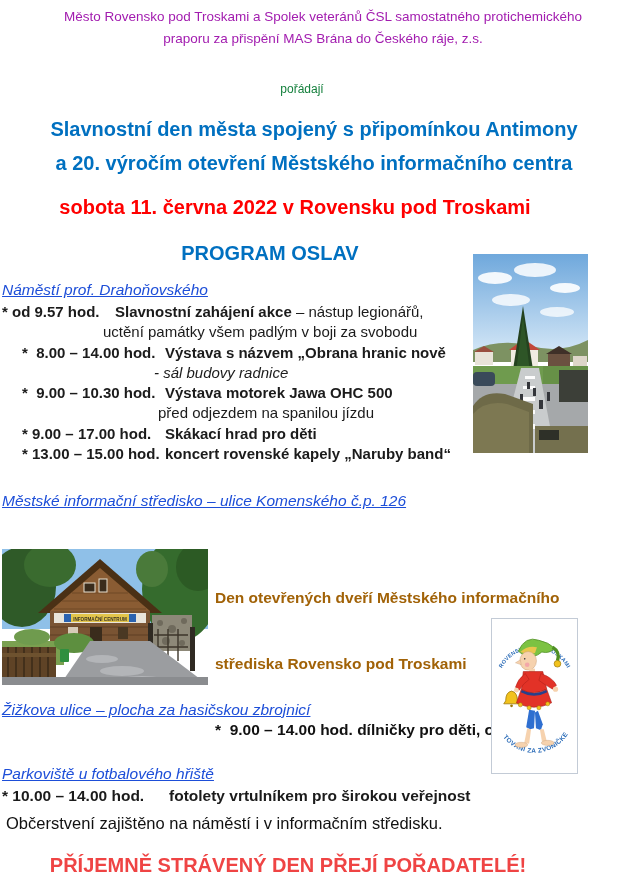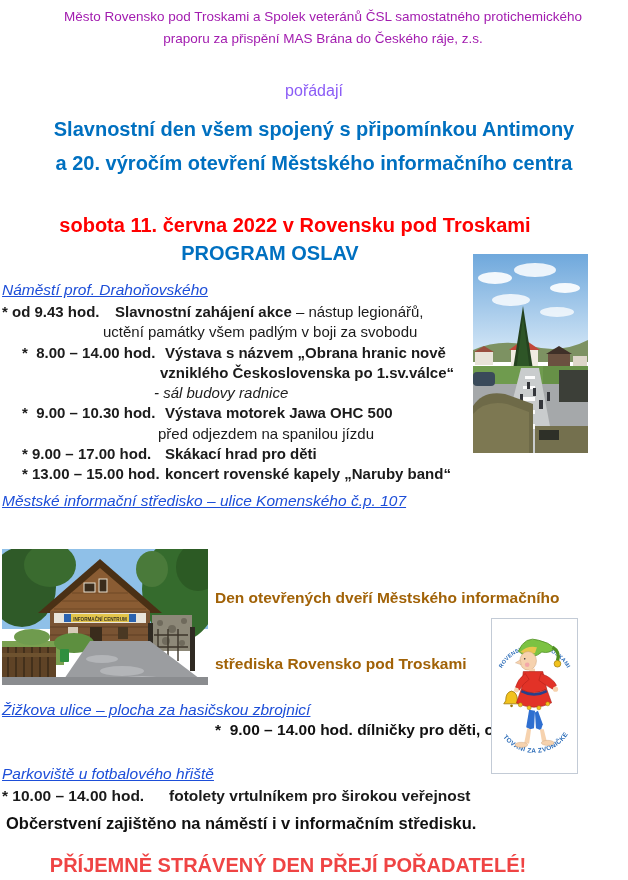--- a/index.html
+++ b/index.html
@@ -4,23 +4,23 @@
 <style>
   html,body{margin:0;padding:0;background:#fff;}
   #poster{
     position:relative;width:628px;height:880px;background:#ffffff;
     font-family:"Liberation Sans", sans-serif;color:#1b1b1b;overflow:hidden;
   }
   .abs{position:absolute;}
   .ctr{text-align:center;}
   
   .org{left:0;top:6px;width:628px;font-size:13.5px;line-height:21.5px;color:#a21caf;padding-left:9px;}
-  .organizer{left:14px;top:82px;width:600px;font-size:16px;color:#8b5cf6;}
+  .organizer{left:2px;top:82px;width:600px;font-size:12px;color:#15803d;}
   .title{left:14px;top:112px;width:600px;font-size:20px;line-height:34px;font-weight:700;color:#0070C0;}
-  .date{left:0;top:214px;width:590px;font-size:20px;font-weight:700;color:#FF0000;}
+  .date{left:0;top:196px;width:590px;font-size:20px;font-weight:700;color:#FF0000;}
   .program-title{left:0;top:242px;width:540px;font-size:20px;font-weight:700;color:#0070C0;}
   
   .sec-head{font-size:15.5px;font-style:italic;text-decoration:underline;color:#1d4ed8;}
   
   .col{left:2px;top:281px;width:478px;}
   .col .sec-head{margin-bottom:3px;}
   .pline{font-size:15px;line-height:20.3px;white-space:pre-wrap;}
   .pline .t{display:inline-block;font-weight:700;}
   .t.w1{width:113px;} .t.w2{width:143px;margin-left:20px;}
   .b{font-weight:700;}
@@ -35,51 +35,50 @@
   .openday .red{color:#a16207;}
   .openday .blk{color:#111;}
   
   .sec3-head{left:2px;top:701px;}
   .sec3-line{left:2px;top:723px;}
   .sec4-head{left:2px;top:765px;}
   .sec4-line{left:2px;top:787px;}
   .hline{font-size:15.5px;font-weight:700;white-space:pre-wrap;}
   .hline .t2{display:inline-block;width:167px;}
   
-  .refresh{left:6px;top:814px;font-size:16.5px;font-weight:700;color:#111;}
+  .refresh{left:6px;top:814px;font-size:16.5px;font-weight:400;color:#111;}
   .closing{left:0;top:854px;width:576px;font-size:20px;font-weight:700;color:#ef4444;}
   
   .photo1{left:473px;top:254px;width:115px;height:199px;}
   .photo2{left:2px;top:549px;width:206px;height:136px;}
   .logo{left:491px;top:618px;width:87px;height:156px;border:1px solid #c3cbd6;background:#fff;box-sizing:border-box;}
   svg{display:block;}
 </style>
 </head>
 <body>
 
 <div id="poster">
 
   <div class="abs org ctr">
     <div>Město Rovensko pod Troskami a Spolek veteránů ČSL samostatného protichemického</div>
     <div>praporu za přispění MAS Brána do Českého ráje, z.s.</div>
   </div>
   <div class="abs organizer ctr">pořádají</div>
   <div class="abs title ctr">
-    <div>Slavnostní den všem spojený s připomínkou Antimony</div>
+    <div>Slavnostní den města spojený s připomínkou Antimony</div>
     <div>a 20. výročím otevření Městského informačního centra</div>
   </div>
   <div class="abs date ctr">sobota 11. června 2022 v Rovensku pod Troskami</div>
   <div class="abs program-title ctr">PROGRAM OSLAV</div>
 
   <div class="abs col">
     <div class="sec-head">Náměstí prof. Drahoňovského</div>
-    <div class="pline"><span class="t w1">* od 9.43 hod.</span><span class="b">Slavnostní zahájení akce</span><span> – nástup legionářů,</span></div>
+    <div class="pline"><span class="t w1">* od 9.57 hod.</span><span class="b">Slavnostní zahájení akce</span><span> – nástup legionářů,</span></div>
     <div class="pline ind-uc">uctění památky všem padlým v boji za svobodu</div>
     <div class="pline"><span class="t w2">*  8.00 – 14.00 hod.</span><span class="b">Výstava s názvem „Obrana hranic nově</span></div>
-    <div class="pline ind-vz">vzniklého Československa po 1.sv.válce“</div>
     <div class="pline ind-sal it">- sál budovy radnice</div>
     <div class="pline"><span class="t w2">*  9.00 – 10.30 hod.</span><span class="b">Výstava motorek Jawa OHC 500</span></div>
     <div class="pline ind-pred">před odjezdem na spanilou jízdu</div>
     <div class="pline"><span class="t w2">* 9.00 – 17.00 hod.</span><span class="b">Skákací hrad pro děti</span></div>
     <div class="pline"><span class="t w2">* 13.00 – 15.00 hod.</span><span class="b">koncert rovenské kapely „Naruby band“</span></div>
   </div>
 
   <div class="abs photo1">
     <svg width="115" height="199" viewBox="0 0 115 199">
       <defs>
@@ -125,21 +124,21 @@
       </g>
       <rect x="0" y="118" width="22" height="14" rx="4" fill="#3a4a5a"></rect>
       <rect x="86" y="116" width="29" height="32" fill="#3c3f38"></rect>
       <path d="M0,152 Q10,136 32,140 L60,150 L60,199 L0,199 Z" fill="#6e6a48"></path>
       <path d="M0,160 Q12,146 34,150 L56,158 L56,199 L0,199 Z" fill="#7d7852"></path>
       <rect x="62" y="172" width="53" height="27" fill="#74704e"></rect>
       <rect x="66" y="176" width="20" height="10" fill="#2e3028"></rect>
     </svg>
   </div>
 
-  <div class="abs sec-head sec2-head">Městské informační středisko – ulice Komenského č.p. 107</div>
+  <div class="abs sec-head sec2-head">Městské informační středisko – ulice Komenského č.p. 126</div>
 
   <div class="abs photo2">
     <svg width="206" height="136" viewBox="0 0 206 136">
       <rect x="0" y="0" width="206" height="80" fill="#8fc0e8"></rect>
       <ellipse cx="20" cy="38" rx="34" ry="40" fill="#2f5a28"></ellipse>
       <ellipse cx="48" cy="16" rx="26" ry="22" fill="#3a6b2f"></ellipse>
       <ellipse cx="178" cy="40" rx="38" ry="52" fill="#356b2d"></ellipse>
       <ellipse cx="196" cy="18" rx="22" ry="24" fill="#2c5a24"></ellipse>
       <ellipse cx="150" cy="20" rx="16" ry="18" fill="#4a7a3a"></ellipse>
       <polygon points="36,64 98,10 160,64" fill="#4a3015"></polygon>

